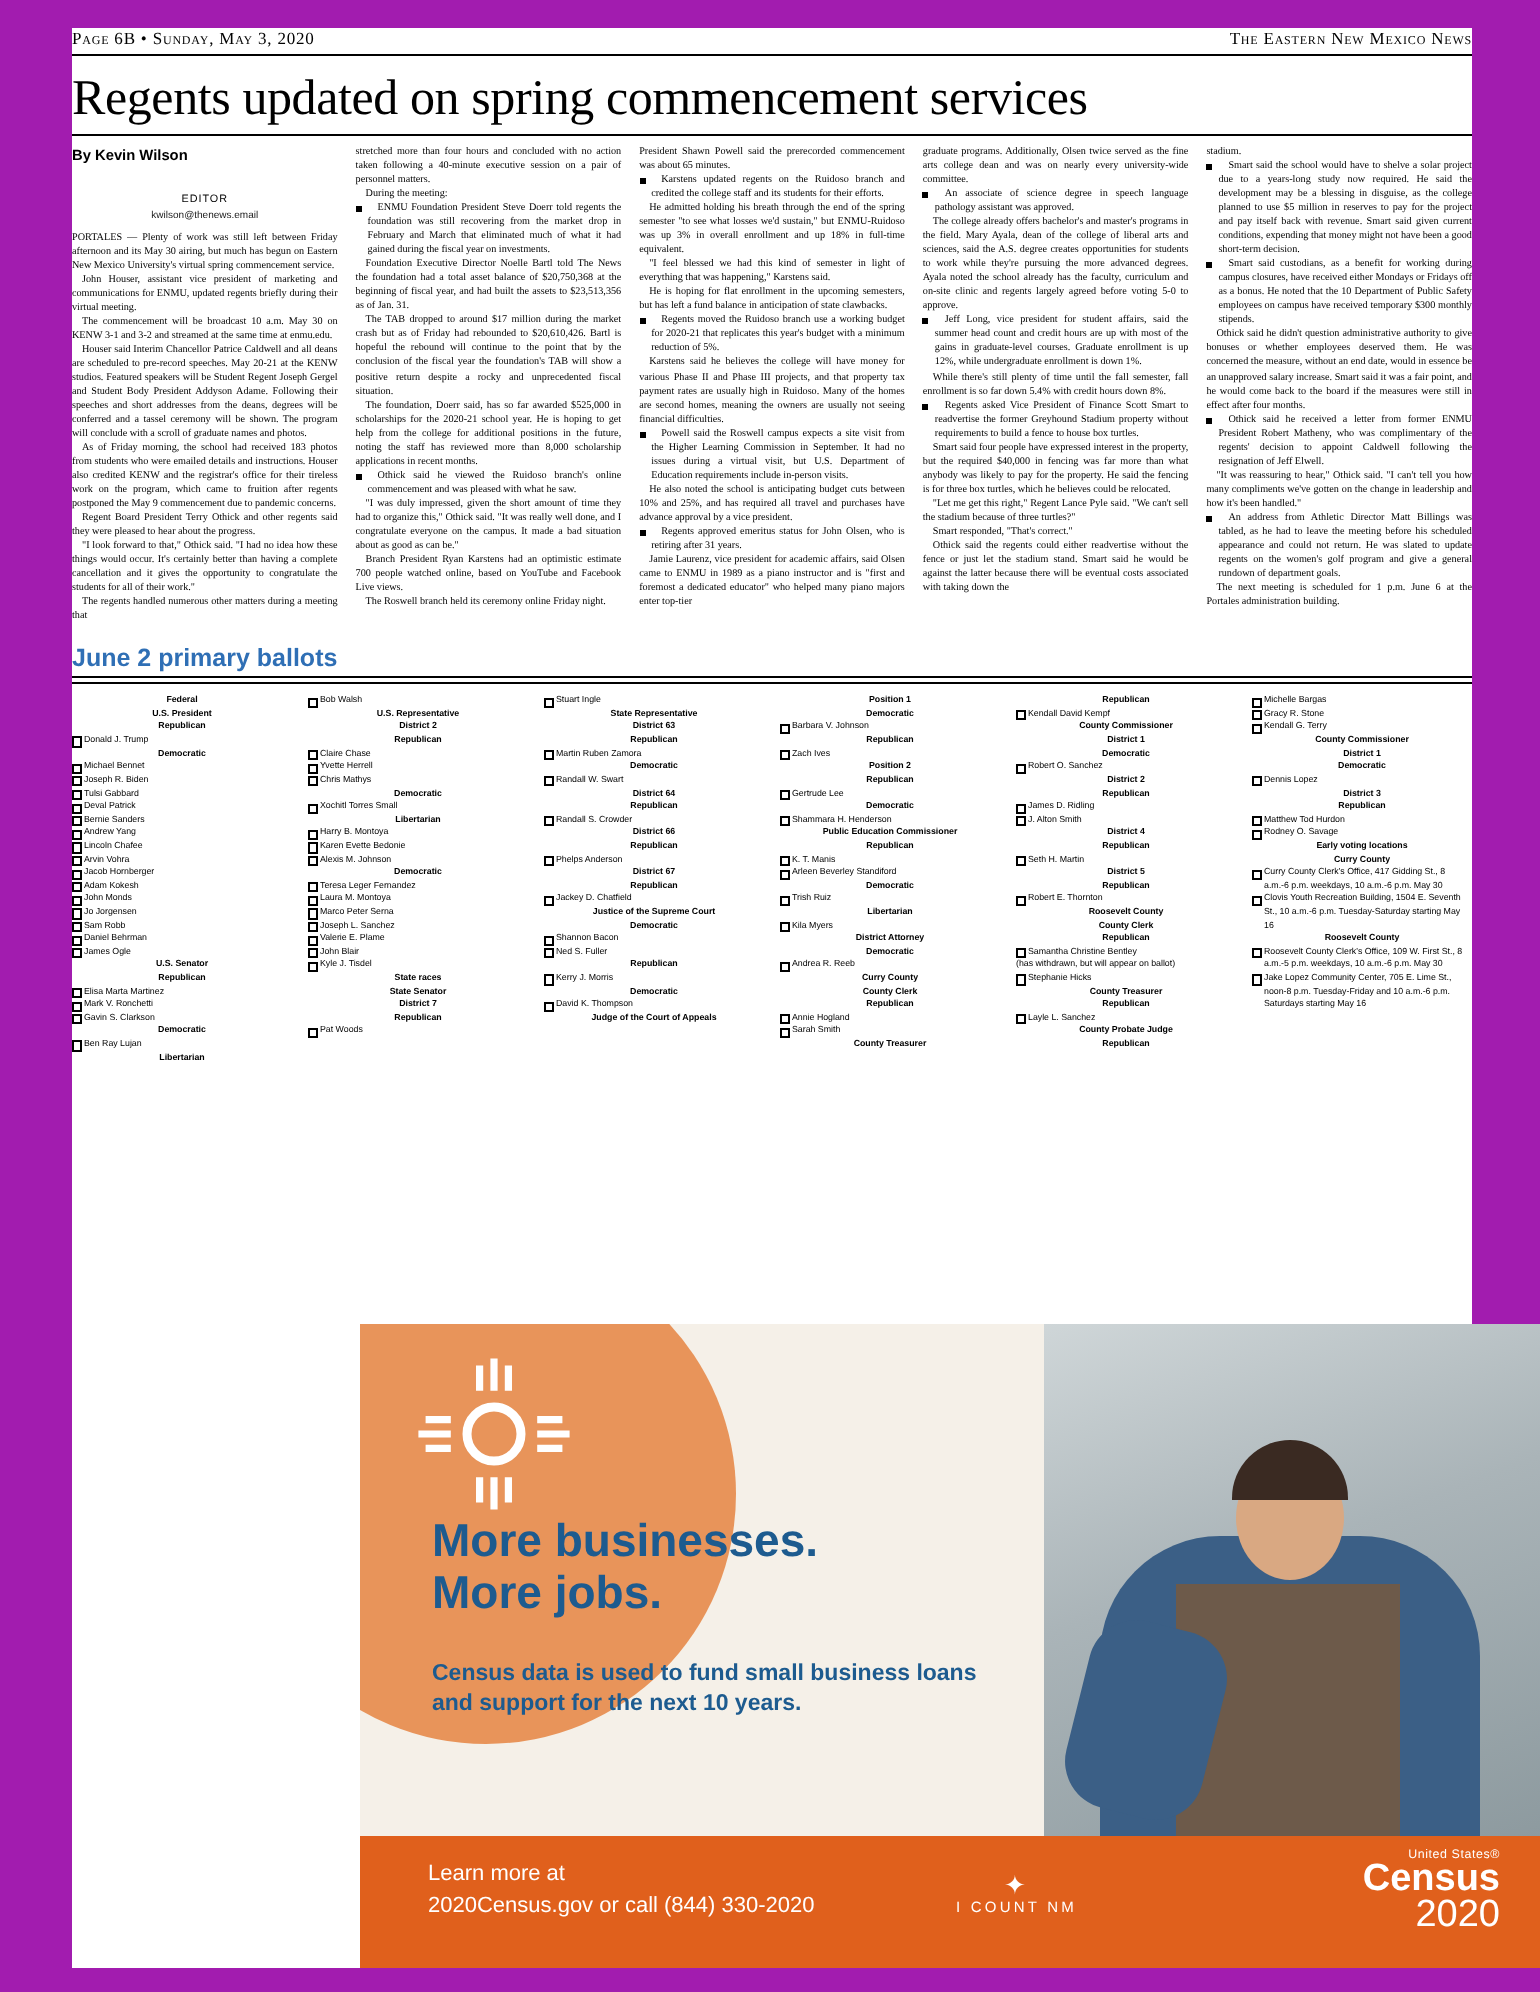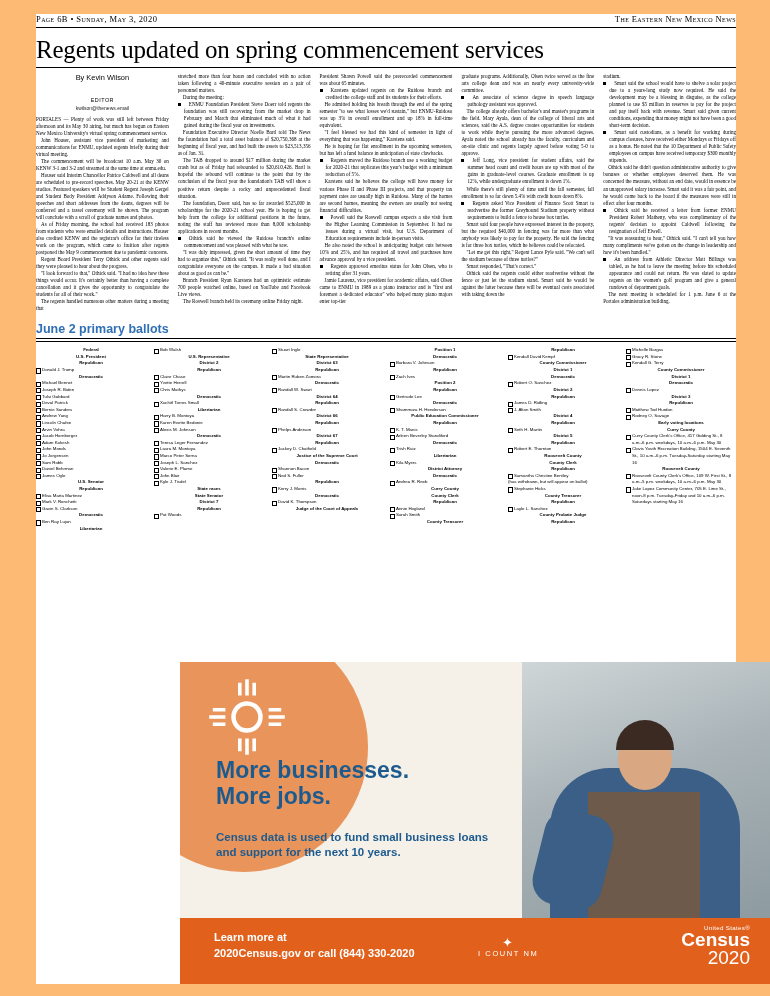--- a/index.html
+++ b/index.html
@@ -1,18 +1,18 @@
 <!DOCTYPE html>
 <html><head>
 <meta charset="utf-8">
 <style>
   html,body{margin:0;padding:0;background:#b0b0b0;}
   body{font-family:"Liberation Serif", serif;}
   .page{
-    width:770px;height:996px;background:#fdba74;position:relative;overflow:hidden;
+    width:770px;height:996px;background:#a21caf;position:relative;overflow:hidden;
     box-sizing:border-box;
   }
   .sheet{
     position:absolute;left:36px;top:14px;width:700px;height:970px;
     background:#fff;
   }
   
   .masthead{
     display:flex;justify-content:space-between;align-items:flex-end;
     border-bottom:1px solid #000;padding-bottom:3px;
@@ -20,21 +20,21 @@
   }
   .masthead .left{font-variant:small-caps;}
   .masthead .right{font-variant:small-caps;}
   
   .headline{
     font-size:25px;font-weight:400;margin:9px 0 4px 0;letter-spacing:-.2px;
     line-height:1.05;
   }
   .rule-thin{border-top:1px solid #000;margin-bottom:5px;}
   
-  .byline{font-family:"Liberation Sans",sans-serif;font-weight:normal;font-size:7.4px;text-align:center;margin-bottom:14px;}
+  .byline{font-family:"Liberation Sans",sans-serif;font-weight:bold;font-size:7.4px;text-align:left;margin-bottom:14px;}
   .byline-title{font-family:"Liberation Sans",sans-serif;font-size:5.4px;text-align:center;letter-spacing:.5px;}
   .byline-mail{font-family:"Liberation Sans",sans-serif;font-size:5px;text-align:center;color:#222;margin-bottom:4px;}
   
   .article{
     display:flex;gap:9px;
   }
   .col{
     width:0;flex:1 1 0;font-size:5.1px;line-height:1.38;text-align:justify;
     hyphens:auto;
   }
@@ -114,21 +114,21 @@
   }
   .ad-cta .tri{
     position:absolute;left:0;top:3px;width:0;height:0;
     border-left:11px solid #e8945a;border-top:7px solid transparent;border-bottom:7px solid transparent;
   }
   .ad-bottom{
     position:relative;height:66px;background:#e0601c;color:#fff;
   }
   .ad-learn{
     position:absolute;left:34px;top:12px;font-family:"Liberation Sans",sans-serif;
-    font-weight:bold;font-size:11px;line-height:1.45;
+    font-weight:normal;font-size:11px;line-height:1.45;
   }
   .ad-count{
     position:absolute;left:298px;top:18px;font-family:"Liberation Sans",sans-serif;
     font-size:7.5px;letter-spacing:1.6px;color:#fff;
   }
   .ad-count .star{font-size:13px;display:block;text-align:center;line-height:1;}
   .ad-census{
     position:absolute;right:22px;top:6px;text-align:right;color:#fff;
     font-family:"Liberation Sans",sans-serif;
   }

